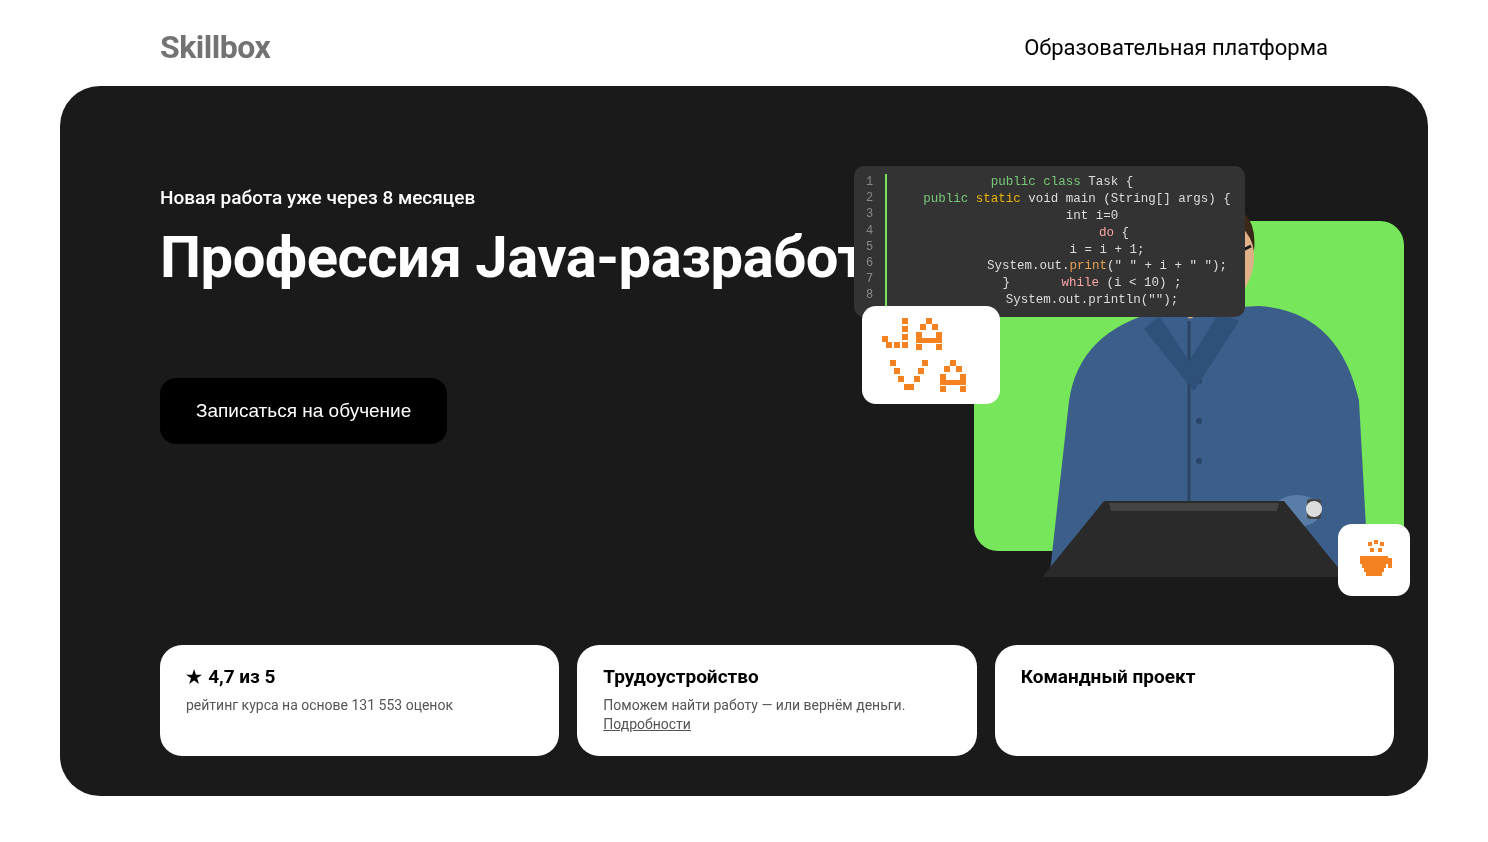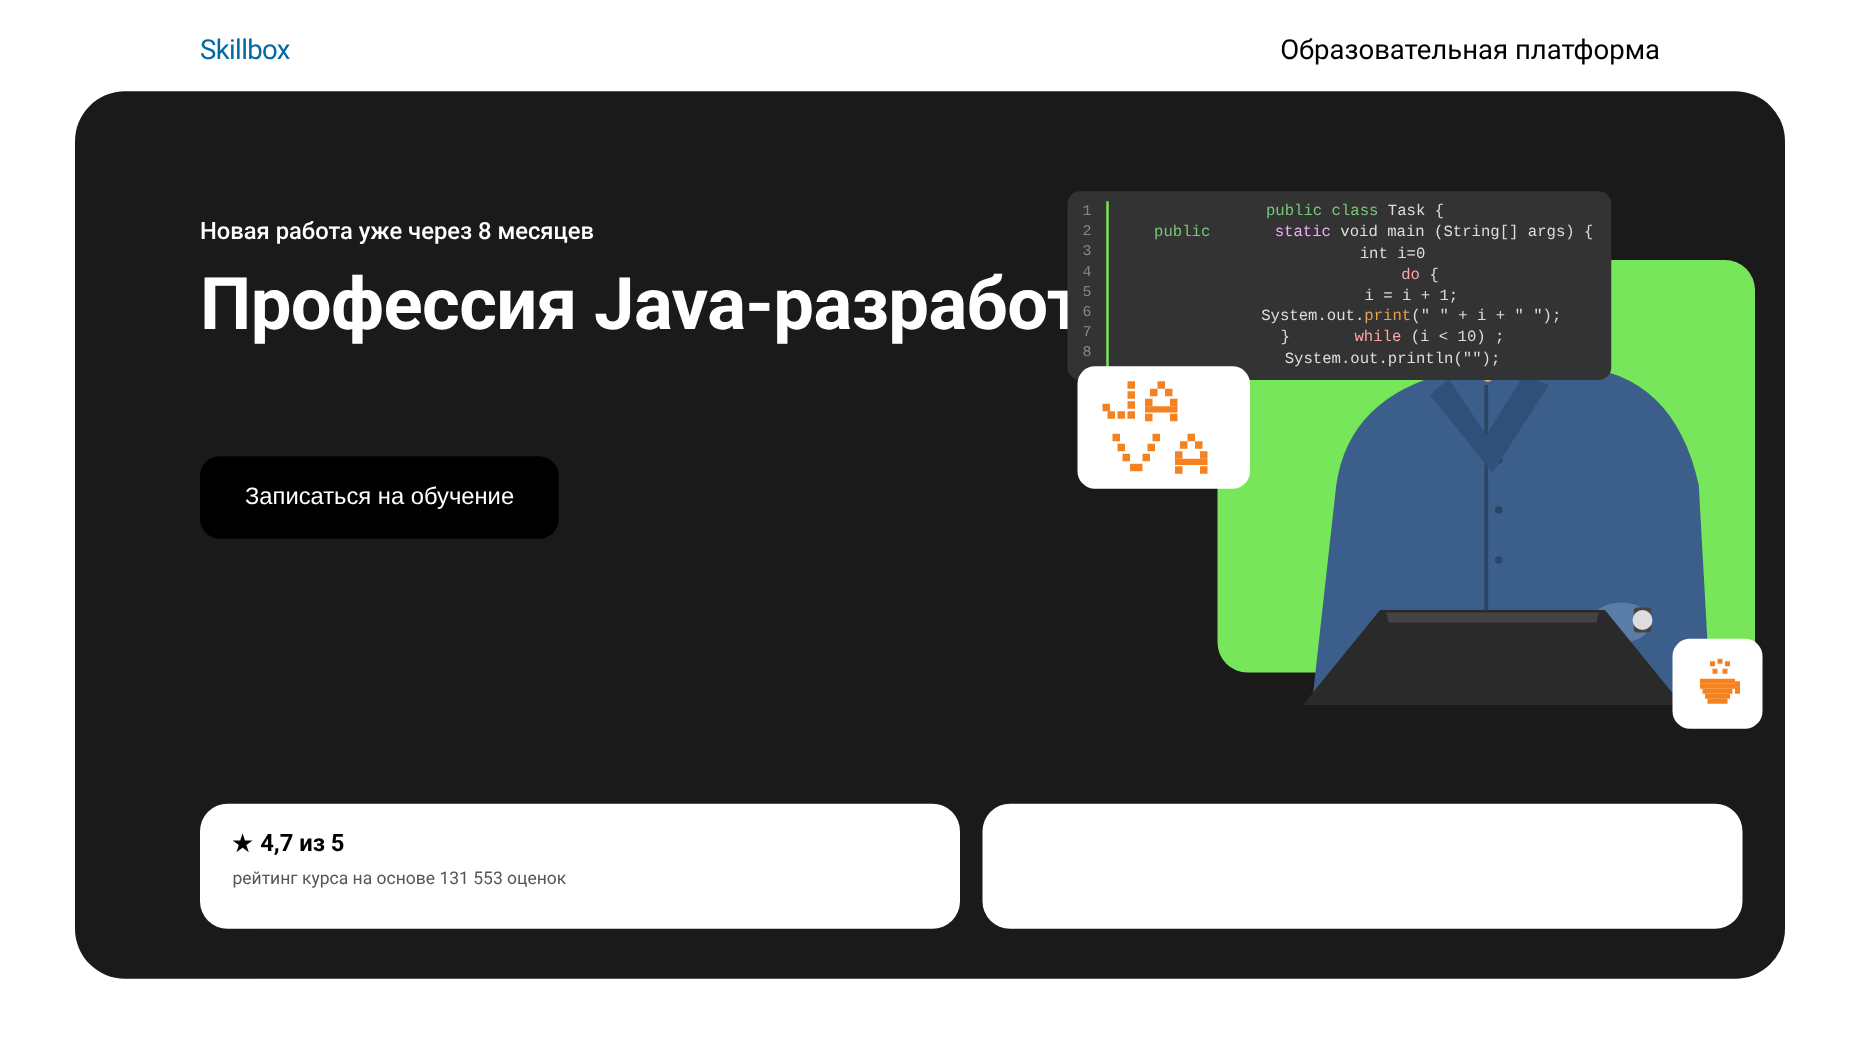--- a/index.html
+++ b/index.html
@@ -10,24 +10,24 @@
     height: 842px;
     overflow: hidden;
   }
   .header {
     display: flex;
     justify-content: space-between;
     align-items: center;
     padding: 28px 160px 20px 160px;
   }
   .logo {
-    font-size: 22px;
-    font-weight: 400;
+    font-size: 32px;
+    font-weight: 700;
     letter-spacing: -0.5px;
-    color: #0369a1;
+    color: #737373;
   }
   .tagline {
     font-size: 22px;
     color: #000;
   }
   .hero {
     margin: 0 60px;
     background: #1a1a1a;
     border-radius: 40px;
     padding: 50px 34px 40px 100px;
@@ -103,21 +103,21 @@
     flex-direction: column;
     padding-right: 8px;
     color: #888;
     font-size: 12px;
     border-right: 2px solid #78e65a;
     margin-left: 8px;
   }
   .code-lines span { text-align: right; padding:0 4px;}
   .code-text { padding-left: 6px; color: #ddd; white-space: pre; text-align: center;}
   .kw-pub { color: #78c878; }
-  .kw-stat { color: #f0abfc; margin-left: 44px; }
+  .kw-stat { color: #eab308; }
   .kw-do { color: #fca5a5; margin-left: 44px; }
   .kw-print { color: #e6a050; }
   .java-badge {
     position: absolute;
     left: 18px;
     top: 140px;
     background: #fff;
     border-radius: 14px;
     padding: 10px 14px;
     z-index: 3;
@@ -314,15 +314,22 @@
 
   <div class="cards">
     <div class="card">
       <div class="card-title">
         <span class="star">★</span>
         <span>4,7 из 5</span>
       </div>
       <div class="card-desc">рейтинг курса на основе 131 553 оценок</div>
     </div>
     <div class="card">
+      <div class="card-title">Трудоустройство</div>
+      <div class="card-desc">
+        <span>Поможем найти работу — или вернём деньги. </span><a href="#">Подробности</a>
+      </div>
+    </div>
+    <div class="card">
+      <div class="card-title">Командный проект</div>
     </div>
   </div>
 </div>
 
 </body></html>

